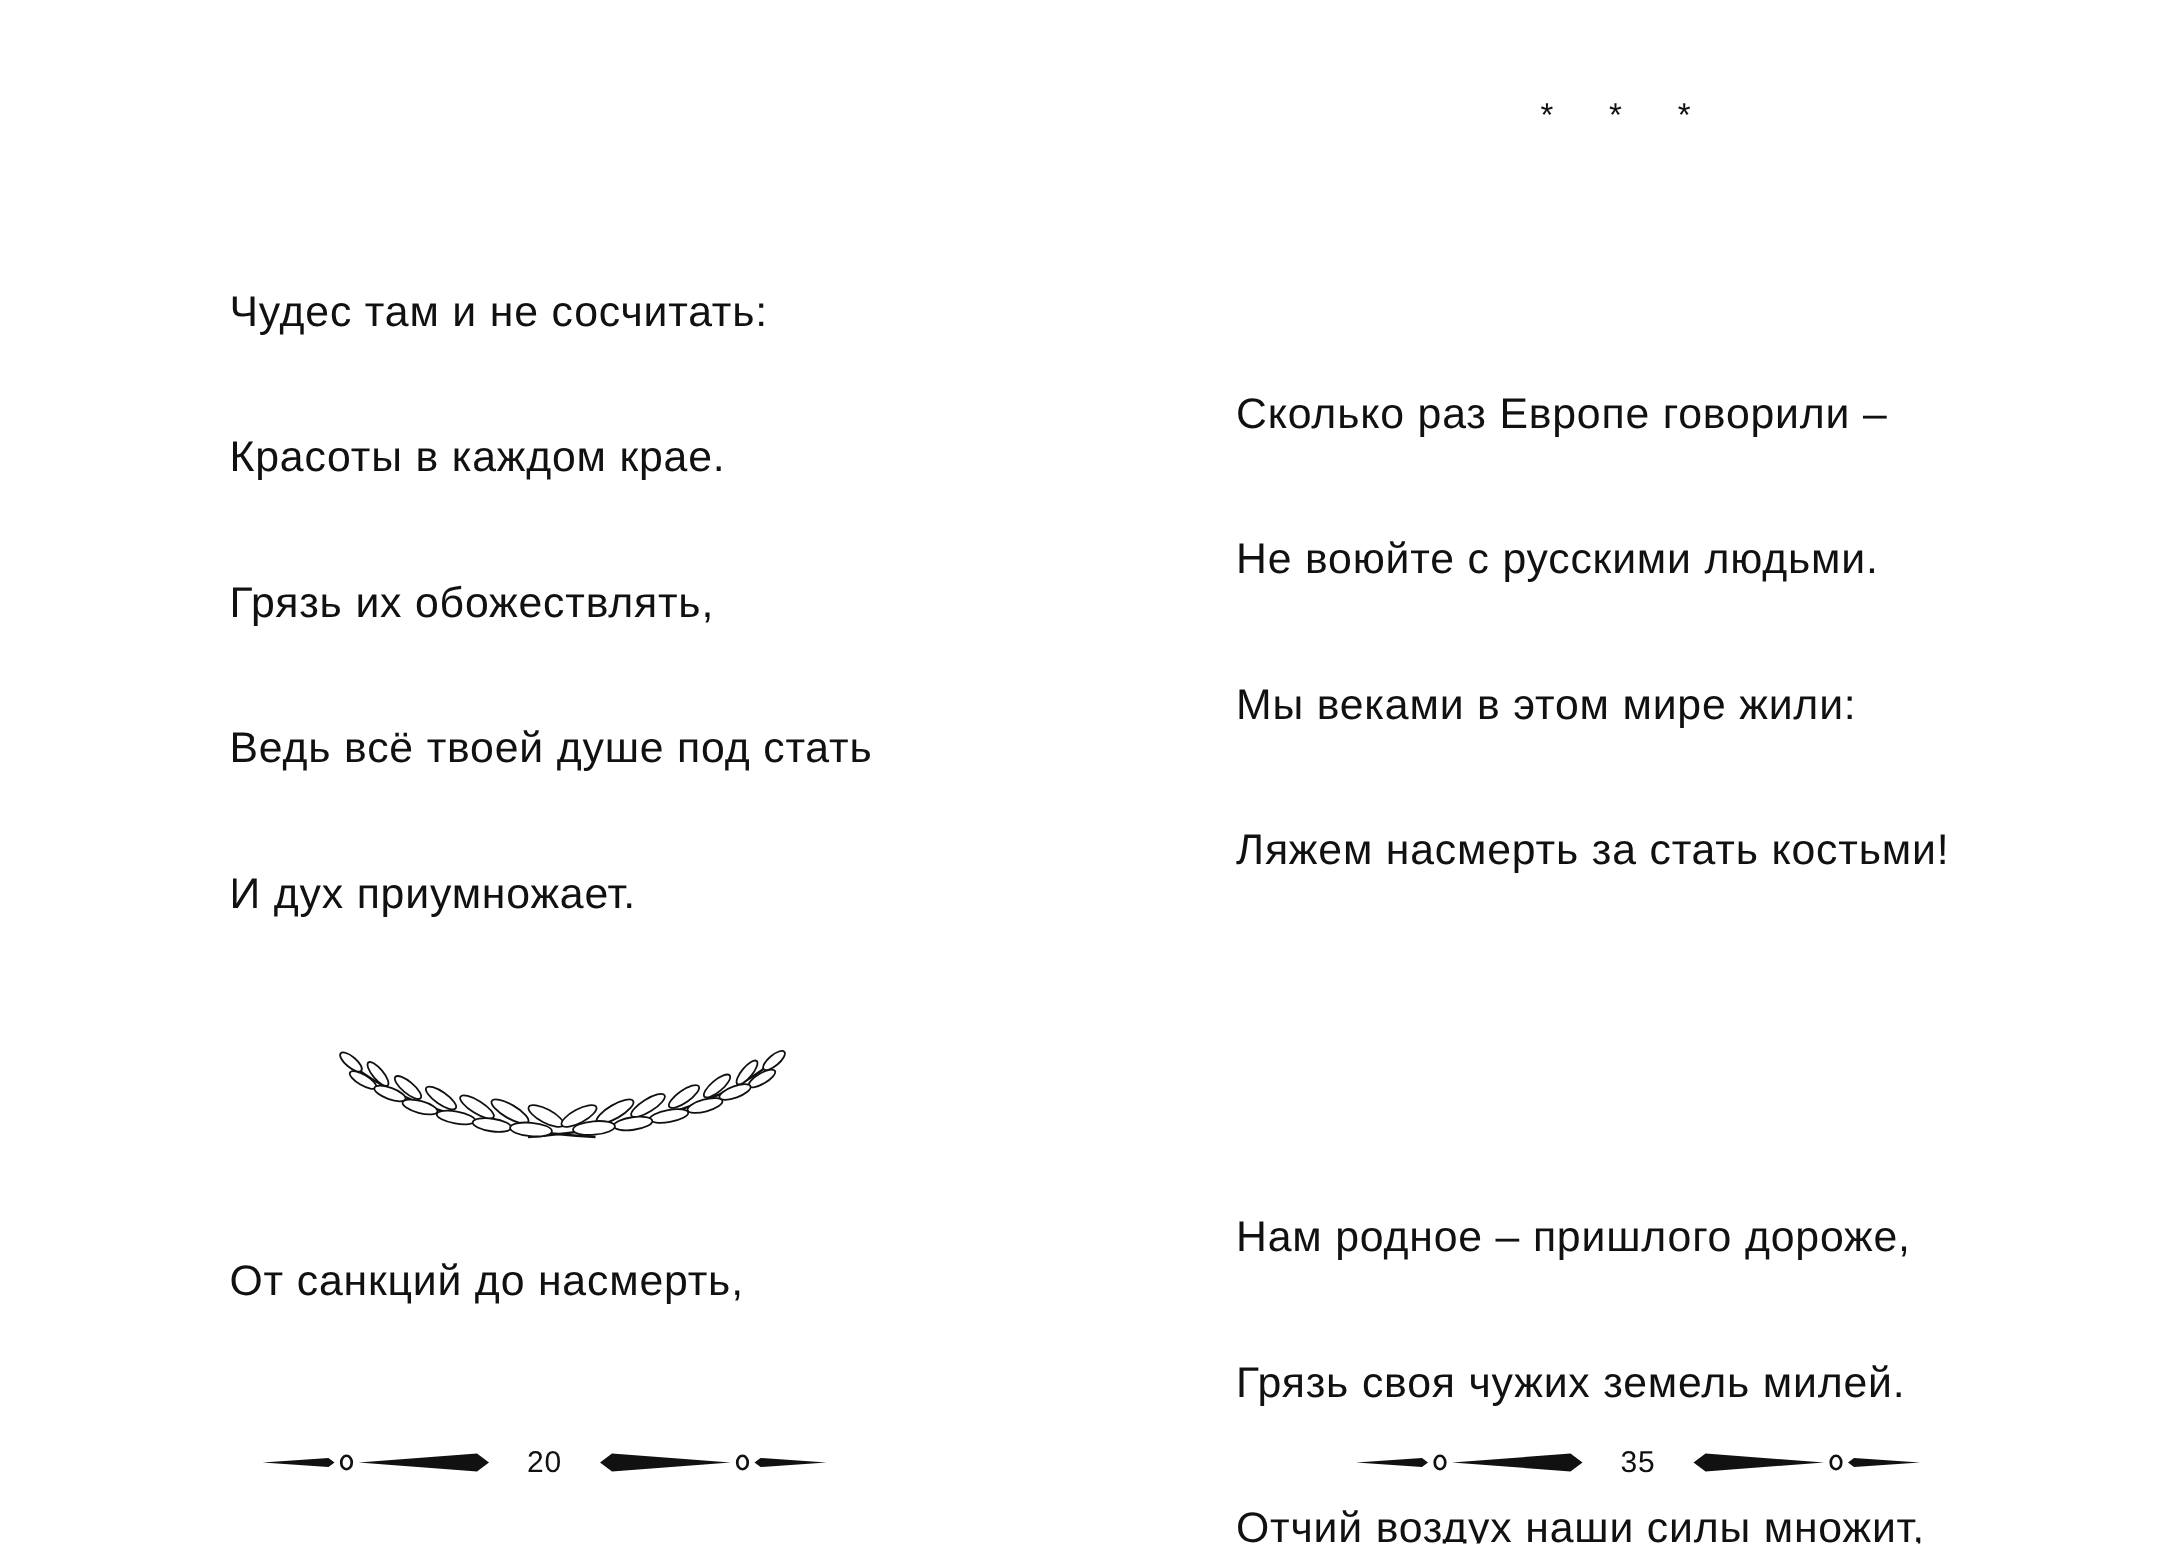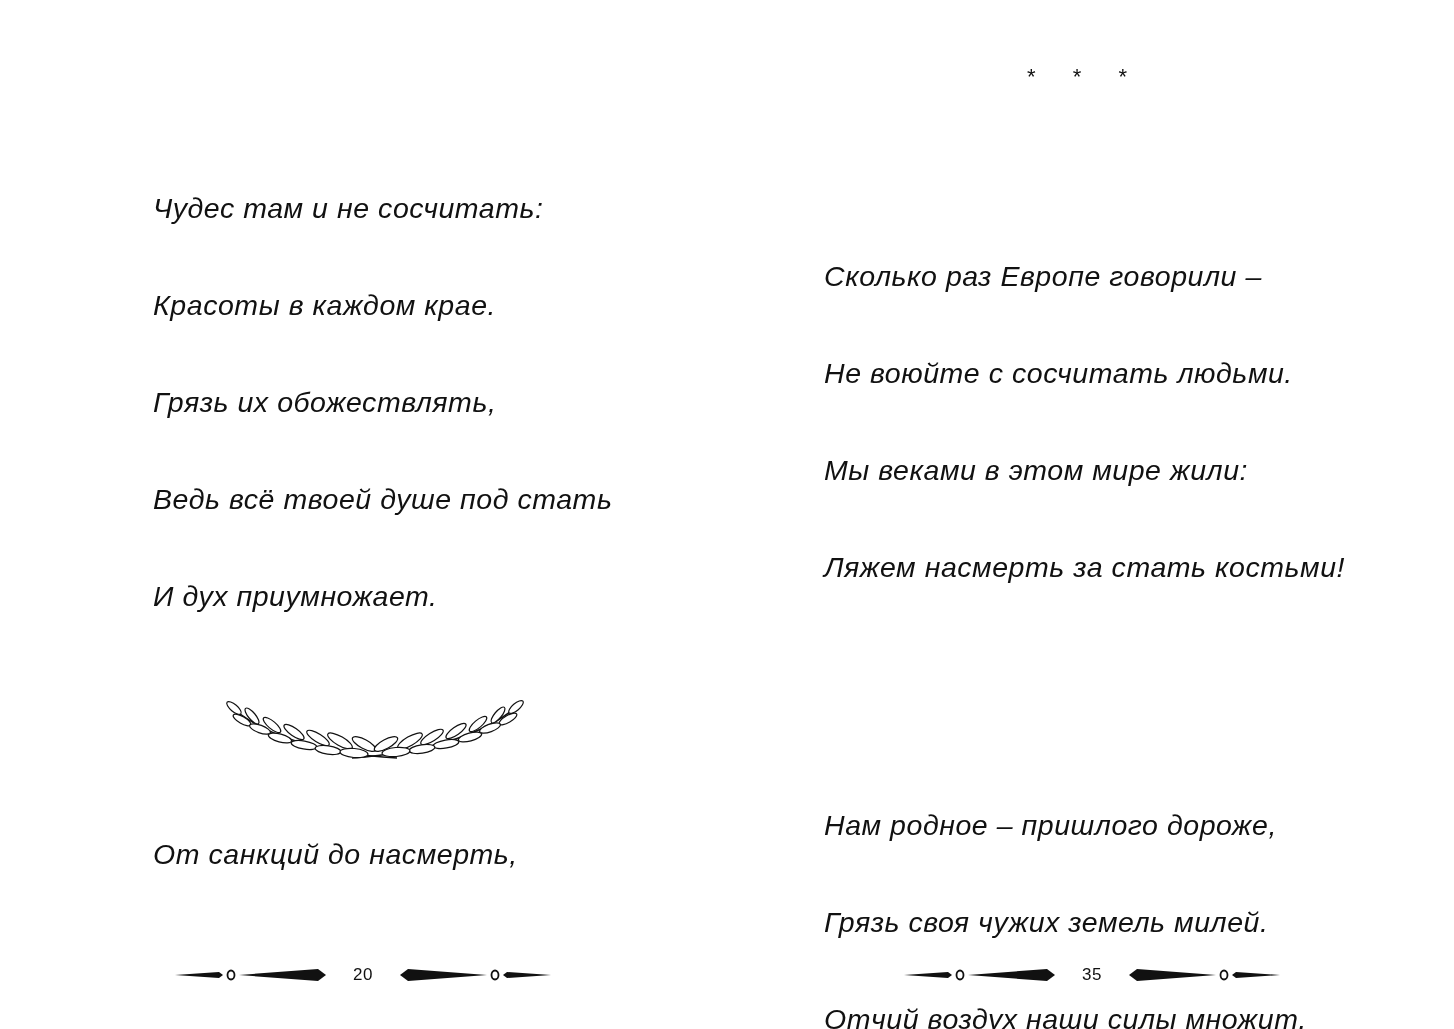--- a/index.html
+++ b/index.html
@@ -26,21 +26,21 @@
     .poem {
       position: absolute;
       font-size: 28.5px;
       line-height: 32.3px;
       letter-spacing: 0.55px;
       white-space: pre;
     }
     .page-left .poem { left: 153px; top: 63px; }
     .page-right .poem { left: 97px; top: 131px; }
 
-    .stanza { margin: 0 0 32.3px 0; font-style: italic; }
+    .stanza { margin: 0 0 32.3px 0; }
     .stanza .line { display: block; }
 
     .asterisks {
       position: absolute;
       left: 300px;
       top: 66px;
       width: 100px;
       display: flex;
       justify-content: space-between;
       font-size: 22px;
@@ -59,21 +59,21 @@
       position: absolute;
       top: 960px;
       height: 30px;
       display: flex;
       align-items: center;
     }
     .page-left .footer { left: 173px; }
     .page-right .footer { left: 175px; }
     .footer .ornament { width: 155px; height: 18px; display: block; }
     .footer .page-number {
-      font-size: 17px;
+      font-size: 20px;
       line-height: 30px;
       width: 70px;
       text-align: center;
       letter-spacing: 0.5px;
     }
   </style>
 </head>
 <body>
 
 <div class="page page-left">
@@ -149,21 +149,21 @@
 <div class="page page-right">
   <div class="asterisks">
     <span>*</span>
     <span>*</span>
     <span>*</span>
   </div>
 
   <div class="poem">
     <div class="stanza">
       <span class="line">Сколько раз Европе говорили –</span>
-      <span class="line">Не воюйте с сосчитать людьми.</span>
+      <span class="line">Не воюйте с русскими людьми.</span>
       <span class="line">Мы веками в этом мире жили:</span>
       <span class="line">Ляжем насмерть за стать костьми!</span>
     </div>
     <div class="stanza">
       <span class="line">Нам родное – пришлого дороже,</span>
       <span class="line">Грязь своя чужих земель милей.</span>
       <span class="line">Отчий воздух наши силы множит,</span>
       
     </div>
     

